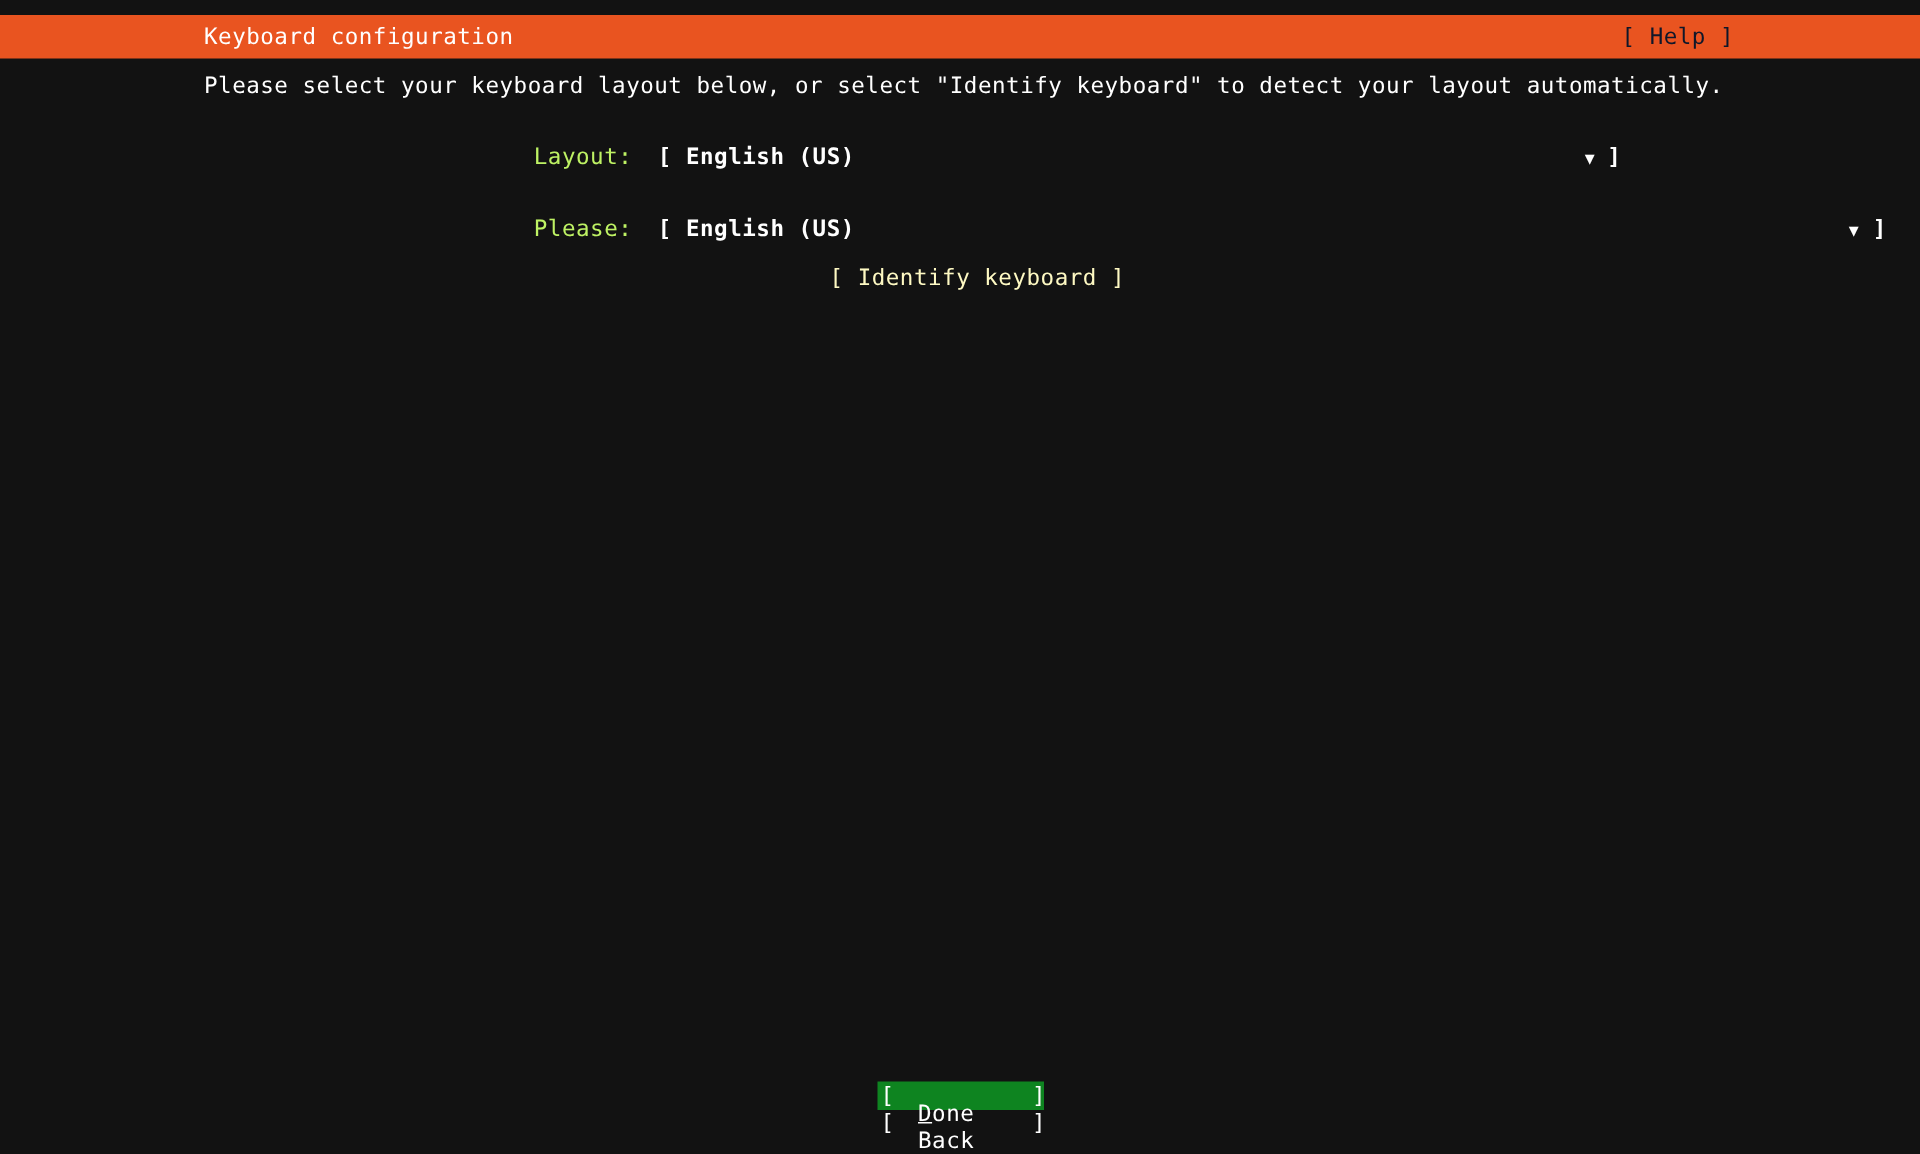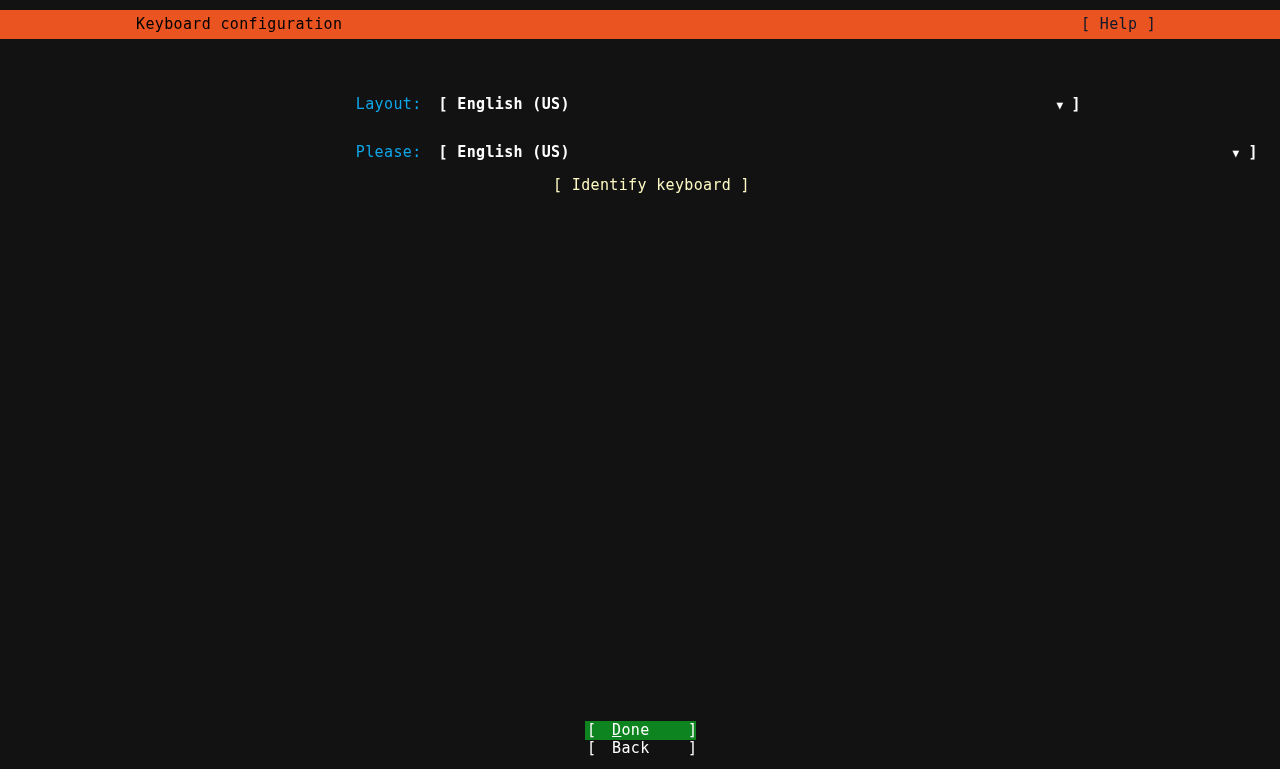--- a/index.html
+++ b/index.html
@@ -33,21 +33,21 @@
     left: 0;
     top: 10px;
     width: 1280px;
     height: 29px;
     background: #e95420;
   }
   .topbar-title {
     position: absolute;
     left: 136px;
     top: 7px;
-    color: #000000;
+    color: #ffffff;
     white-space: pre;
     letter-spacing: 0.35px;
     text-align: right;
   }
   .topbar-help {
     position: absolute;
     left: 1081px;
     top: 7px;
     color: #0f172a;
     white-space: pre;
@@ -72,21 +72,21 @@
     letter-spacing: 0.35px;
   }
   .row-layout  { left: 136px; top: 82px; }
   .row-variant { left: 136px; top: 130px; }
 
   .field-label {
     display: inline-block;
     width: 248px;
     text-align: right;
     white-space: pre;
-    color: #0ea5e9;
+    color: #bef264;
   }
   .gap { display: inline-block; width: 17px; }
 
   .combo {
     display: inline-block;
     white-space: pre;
     color: #ffffff;
     cursor: pointer;
     position: relative;
     font-weight: bold;
@@ -146,34 +146,35 @@
   }
   .btn-done {
     top: 1px;
     background: #0e8420;
   }
   .btn-back {
     top: 19px;
     background: transparent;
   }
   .btn .lb { position: absolute; left: 2px;  top: 2px; }
-  .btn .lbl{ position: absolute; left: 27px; top: 2px; text-align: right; }
+  .btn .lbl{ position: absolute; left: 27px; top: 14px; text-align: right; }
   .btn .rb { position: absolute; left: 103px; top: 2px; }
   .accel { text-decoration: underline; }
 </style>
 </head>
 <body>
 
 <div id="screen">
 
   <div class="topbar">
     <div class="topbar-title">Keyboard configuration</div>
     <div class="topbar-help">[ Help ]</div>
   </div>
 
+  <div class="intro">Please select your keyboard layout below, or select "Identify keyboard" to detect your layout automatically.</div>
 
   <div class="form-row row-layout">
     <span class="field-label">Layout:</span><span class="gap"></span><span class="combo combo-layout"><span class="combo-body"><span class="brk">[</span> <span class="val">English (US)</span><span class="arrow arrow-layout">▼</span><span class="endbrk endbrk-layout">]</span></span></span>
   </div>
 
   <div class="form-row row-variant">
     <span class="field-label">Please:</span><span class="gap"></span><span class="combo combo-variant"><span class="combo-body"><span class="brk">[</span> <span class="val">English (US)</span><span class="arrow arrow-variant">▼</span><span class="endbrk endbrk-variant">]</span></span></span>
   </div>
 
   <div class="identify">[ Identify keyboard ]</div>

